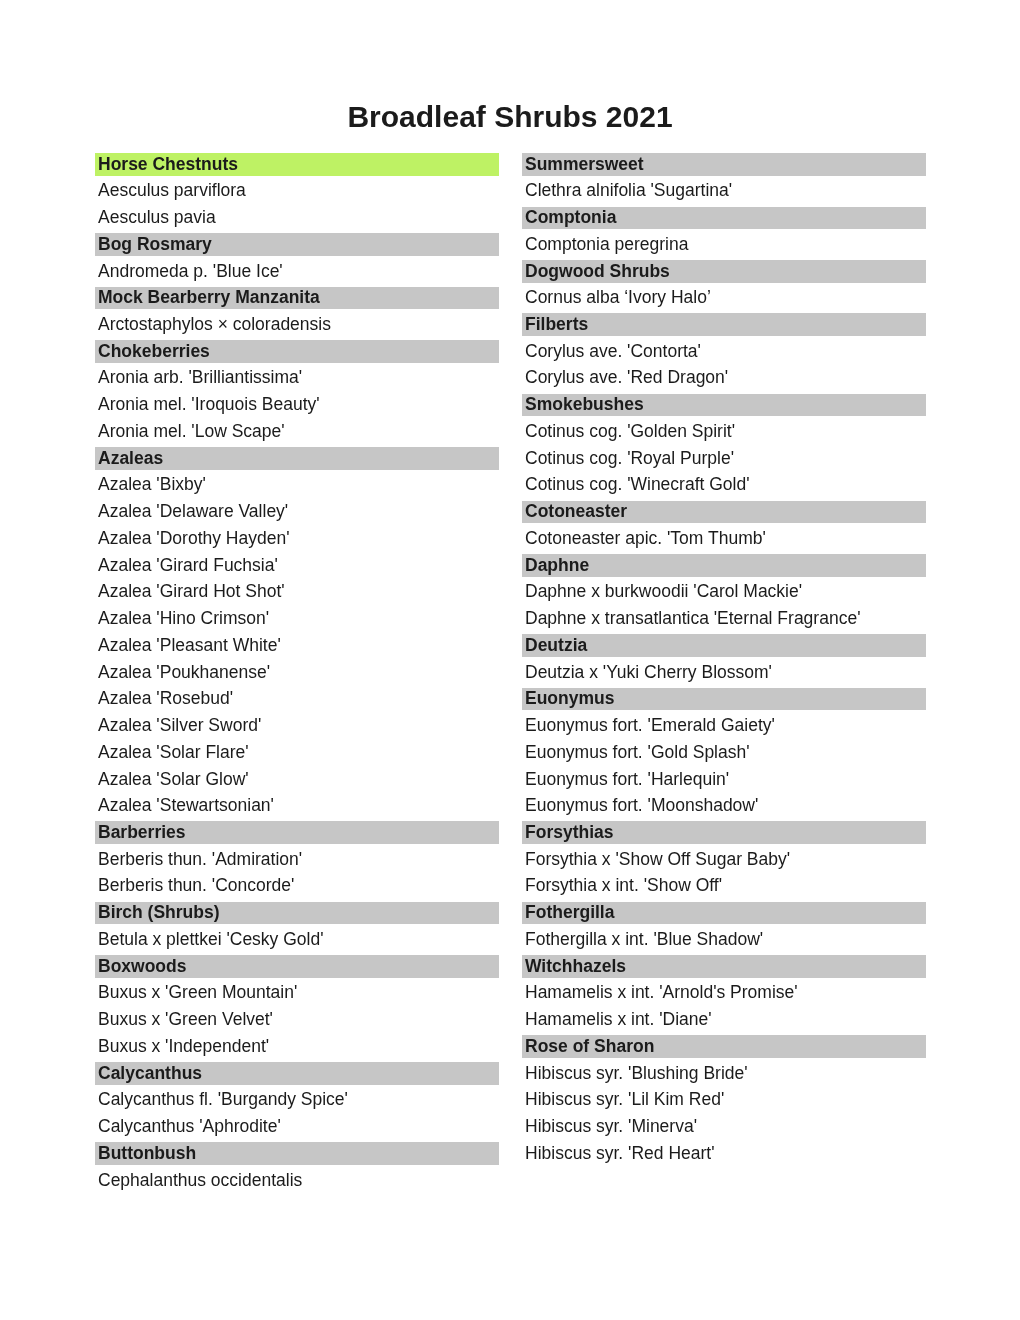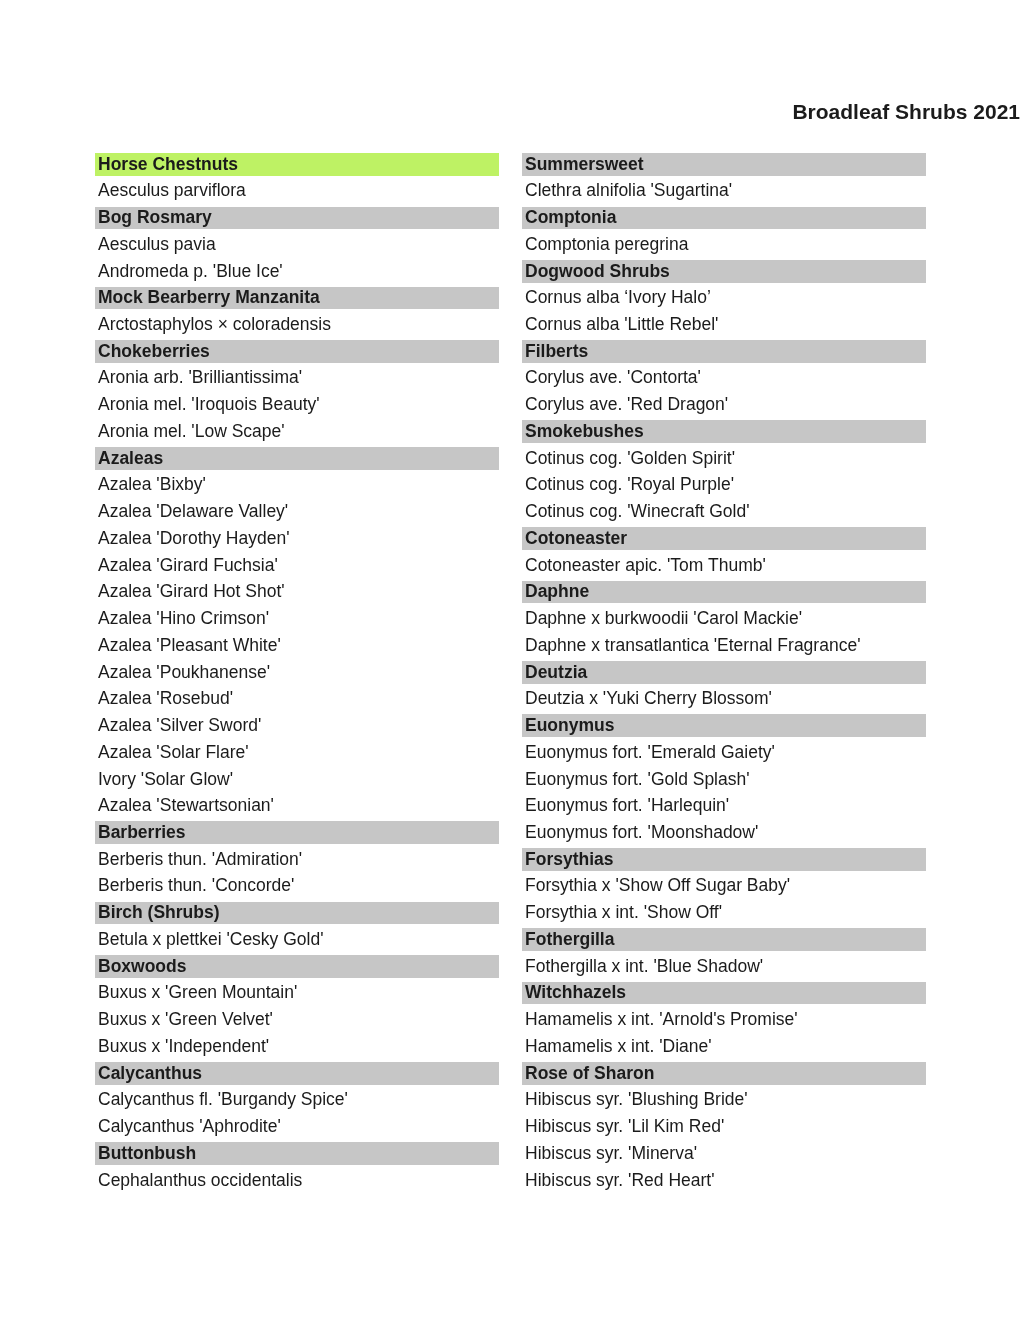--- a/index.html
+++ b/index.html
@@ -14,22 +14,22 @@
     background: #ffffff;
     font-family: "Liberation Sans", sans-serif;
     color: #1b1b1b;
     overflow: hidden;
   }
   .doc-title {
     position: absolute;
     top: 100px;
     left: 0;
     width: 100%;
-    text-align: right;
-    font-size: 21px;
+    text-align: center;
+    font-size: 30px;
     font-weight: 700;
     letter-spacing: 0;
   }
   .columns {
     position: absolute;
     top: 151px;
     left: 95px;
     display: flex;
     gap: 23px;
   }
@@ -66,26 +66,26 @@
   <div class="doc-title">Broadleaf Shrubs 2021</div>
   <div class="columns" id="cols">
       <div class="col">
         <div class="row">
           <div class="hdr-bar" style="background: #bef264;">Horse Chestnuts</div>
         </div>
         <div class="row">
           <span class="item-text">Aesculus parviflora</span>
         </div>
         <div class="row">
+          <span class="item-text">Aesculus pavia</span>
+        </div>
+        <div class="row">
           <div class="hdr-bar" style="background: rgb(198, 198, 198);">Bog Rosmary</div>
         </div>
         <div class="row">
-          <span class="item-text">Aesculus pavia</span>
-        </div>
-        <div class="row">
           <span class="item-text">Andromeda p. 'Blue Ice'</span>
         </div>
         <div class="row">
           <div class="hdr-bar" style="background: rgb(198, 198, 198);">Mock Bearberry Manzanita</div>
         </div>
         <div class="row">
           <span class="item-text">Arctostaphylos × coloradensis</span>
         </div>
         <div class="row">
           <div class="hdr-bar" style="background: rgb(198, 198, 198);">Chokeberries</div>
@@ -129,21 +129,21 @@
         <div class="row">
           <span class="item-text">Azalea 'Rosebud'</span>
         </div>
         <div class="row">
           <span class="item-text">Azalea 'Silver Sword'</span>
         </div>
         <div class="row">
           <span class="item-text">Azalea 'Solar Flare'</span>
         </div>
         <div class="row">
-          <span class="item-text">Ivory 'Solar Glow'</span>
+          <span class="item-text">Azalea 'Solar Glow'</span>
         </div>
         <div class="row">
           <span class="item-text">Azalea 'Stewartsonian'</span>
         </div>
         <div class="row">
           <div class="hdr-bar" style="background: rgb(198, 198, 198);">Barberries</div>
         </div>
         <div class="row">
           <span class="item-text">Berberis thun. 'Admiration'</span>
         </div>
@@ -195,23 +195,20 @@
           <div class="hdr-bar" style="background: rgb(198, 198, 198);">Comptonia</div>
         </div>
         <div class="row">
           <span class="item-text">Comptonia peregrina</span>
         </div>
         <div class="row">
           <div class="hdr-bar" style="background: rgb(198, 198, 198);">Dogwood Shrubs</div>
         </div>
         <div class="row">
           <span class="item-text">Cornus alba ‘Ivory Halo’</span>
-        </div>
-        <div class="row">
-          <span class="item-text">Cornus alba 'Little Rebel'</span>
         </div>
         <div class="row">
           <div class="hdr-bar" style="background: rgb(198, 198, 198);">Filberts</div>
         </div>
         <div class="row">
           <span class="item-text">Corylus ave. 'Contorta'</span>
         </div>
         <div class="row">
           <span class="item-text">Corylus ave. 'Red Dragon'</span>
         </div>

